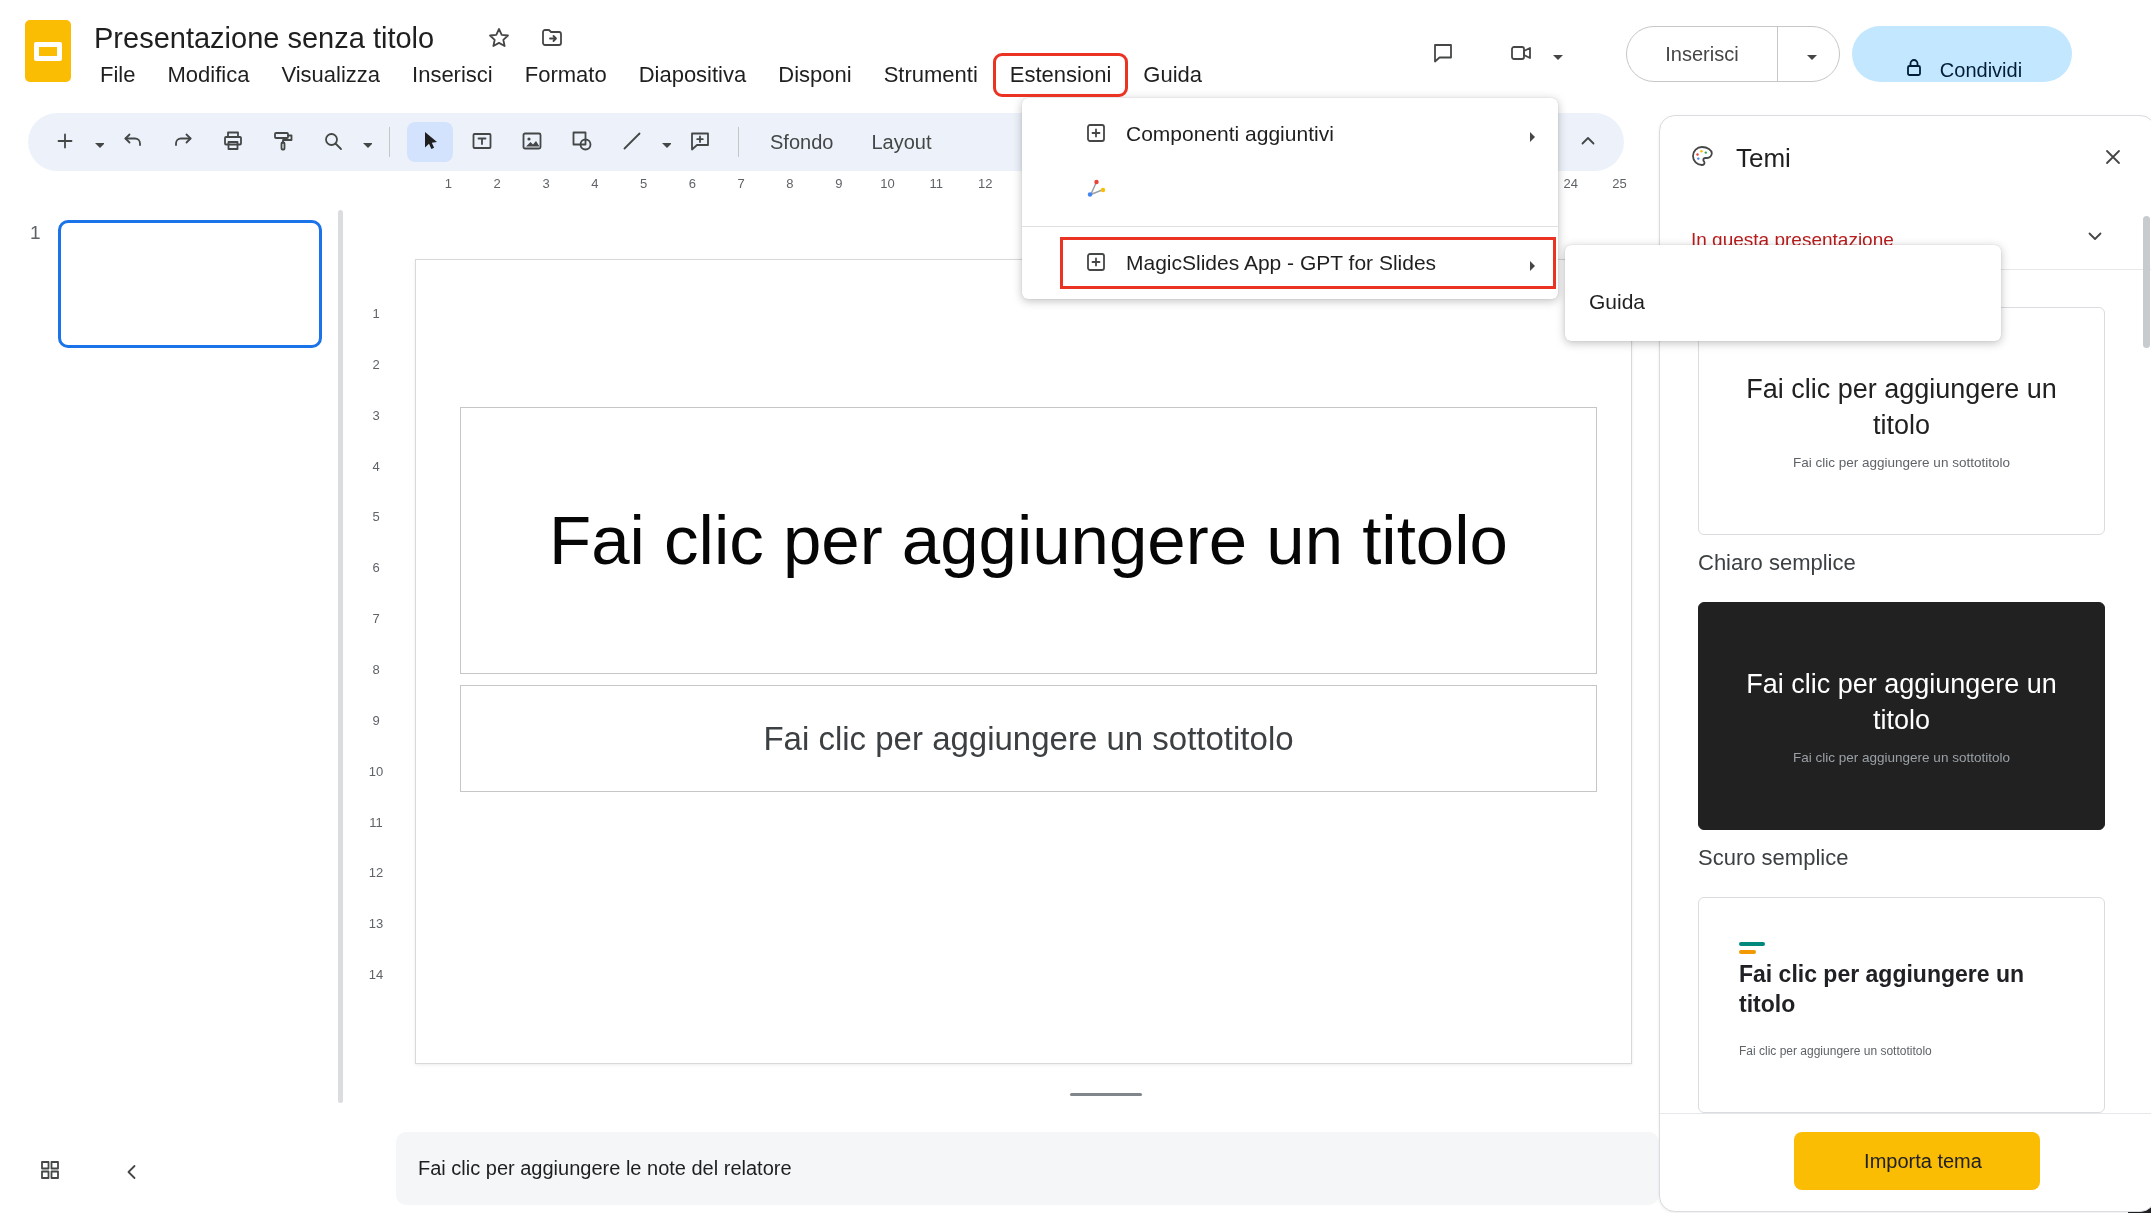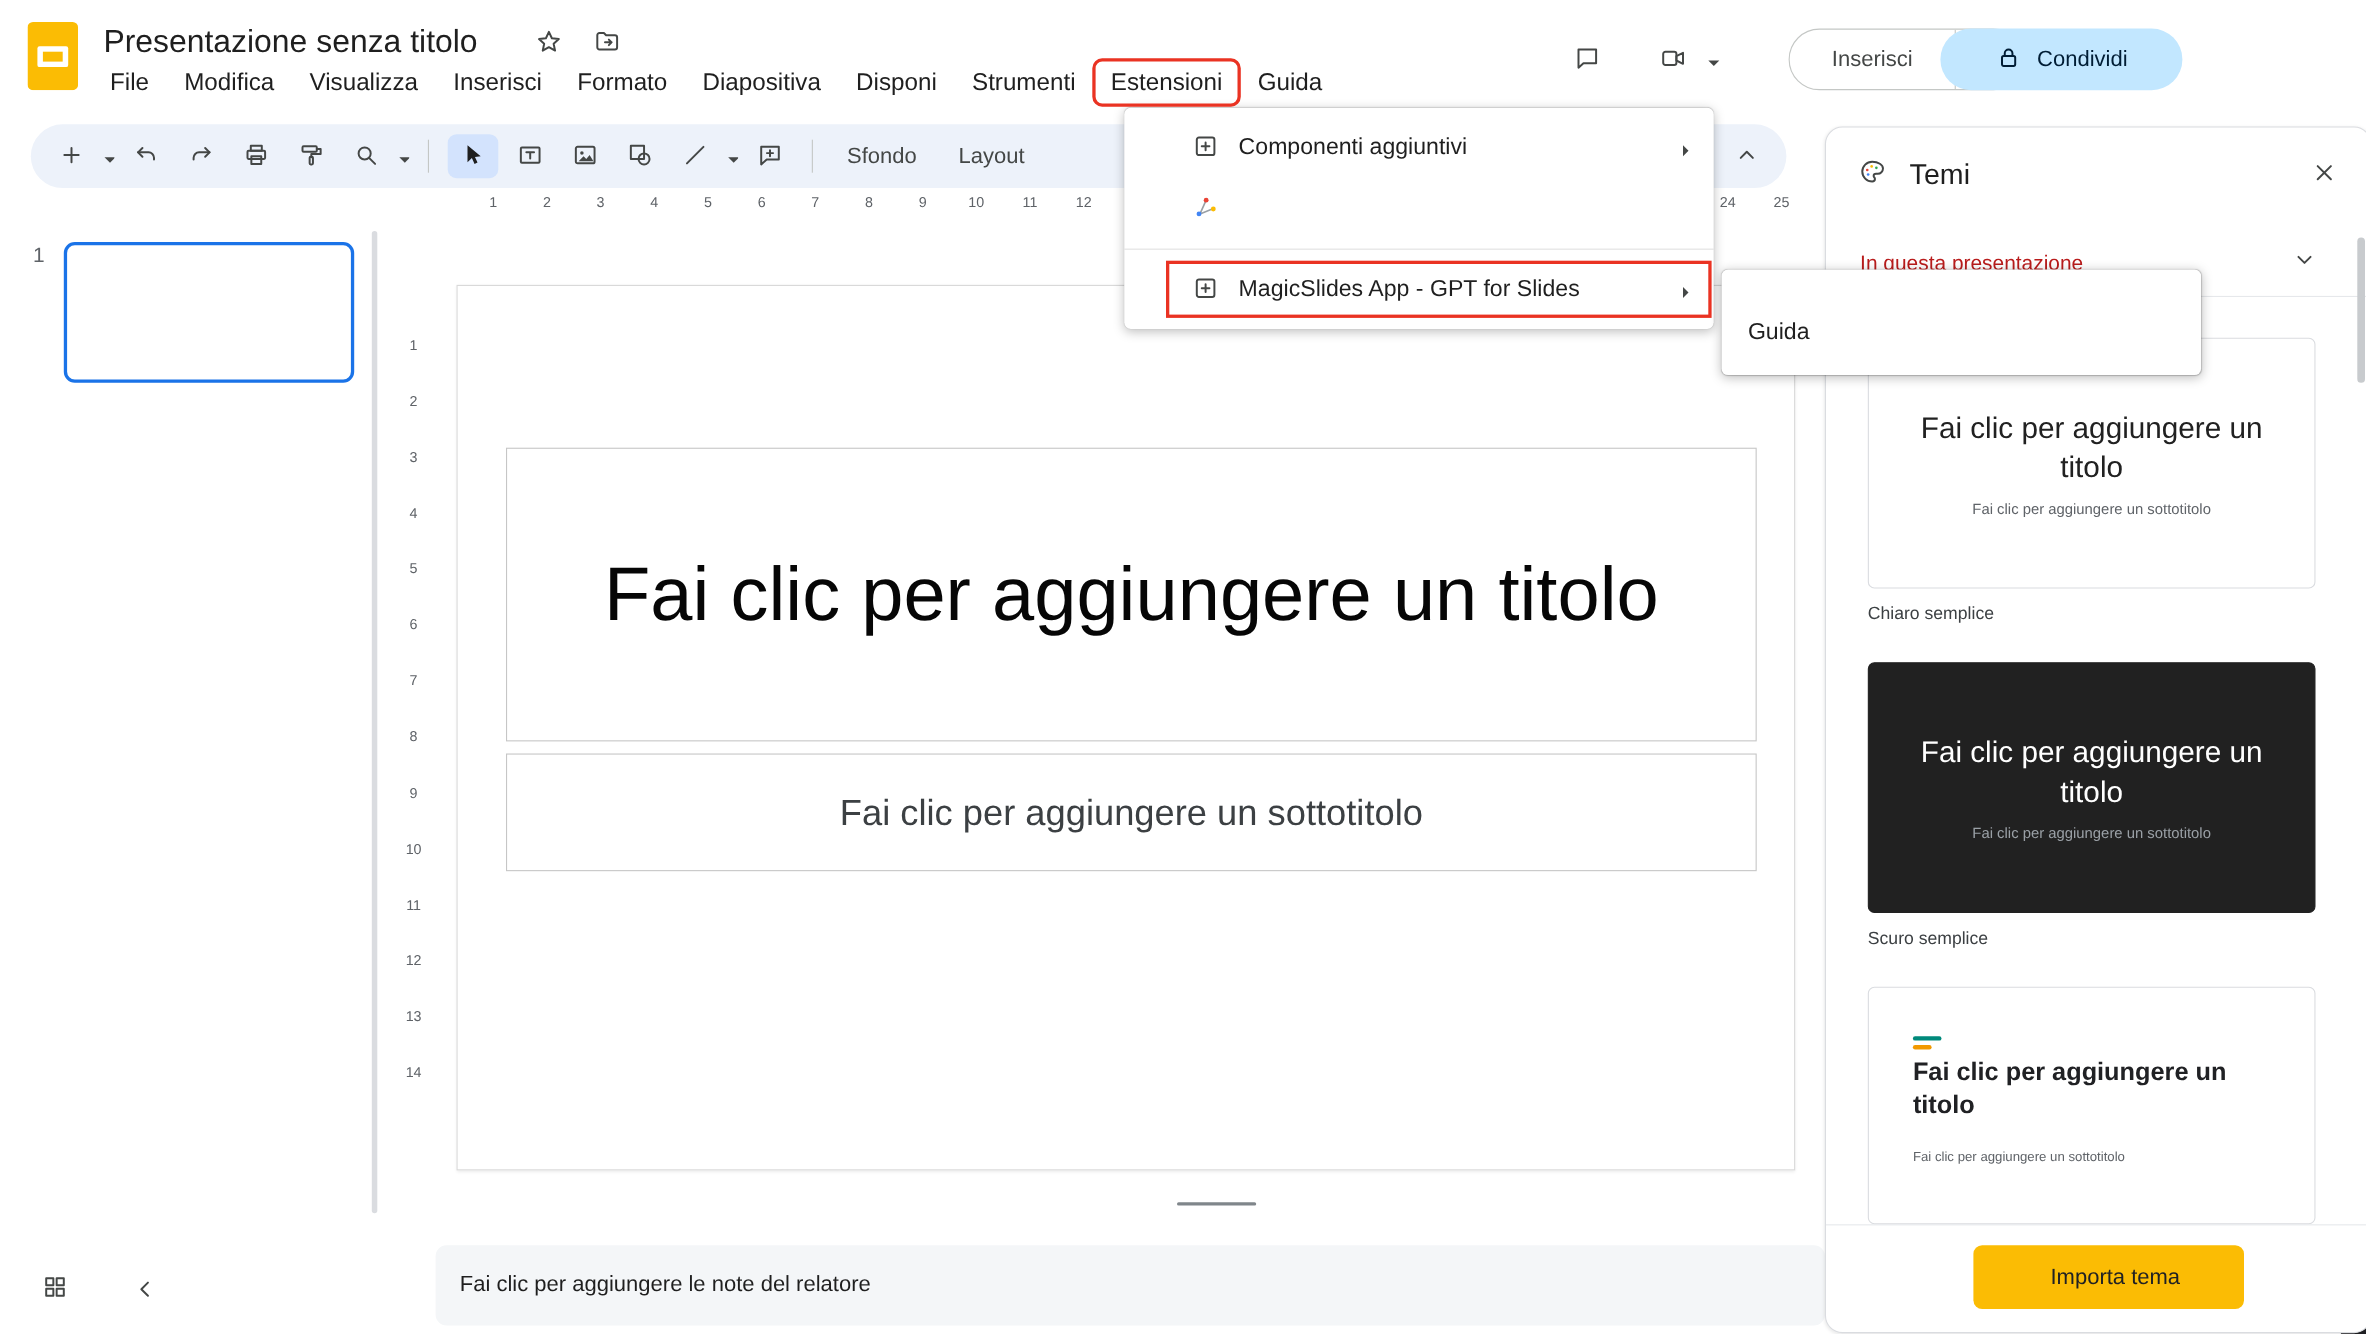--- a/index.html
+++ b/index.html
@@ -76,21 +76,21 @@
   .panel-title { font-size:26px; color:#1f1f1f; }
   .panel-section { font-size:19px; color:#b91c1c; }
   .panel-divider { background:#e6e8eb; height:1px; }
   .theme-card { border:1px solid #dadce0; border-radius:6px; background:#fff; overflow:hidden;
     display:flex; flex-direction:column; align-items:center; justify-content:center; text-align:center; }
   .theme-card.dark { background:var(--dark-theme-bg,#212121); border-color:var(--dark-theme-bg,#212121); }
   .tc-title { font-size:27px; line-height:1.3; color:#212121; width:86%; }
   .theme-card.dark .tc-title { color:#fff; }
   .tc-sub { font-size:13.5px; color:#5f6368; margin-top:12px; }
   .theme-card.dark .tc-sub { color:#9aa0a6; }
-  .theme-name { font-size:16px; color:#3c4043; }
+  .theme-name { font-size:22px; color:#3c4043; }
   .import-btn { background:var(--import-button-bg,#fbbc04); border-radius:8px; color:#202124;
     display:flex; align-items:center; justify-content:center; font-size:20px; font-weight:500;padding-left:12px; }
   .panel-scrollthumb { background:#c8cbce; border-radius:4px; }
   .accent-dash { position:absolute; border-radius:2px; }
 
   
   .menu {
     position:absolute; background:#fff; border-radius:6px; padding:8px 0; z-index:40;
     box-shadow:0 2px 10px rgba(0,0,0,.25), 0 0 1px rgba(0,0,0,.2);
   }
@@ -173,21 +173,21 @@
 
 <div class="abs present-group" style="left:1626px; top:26px;">
   <div class="present-main">Inserisci</div>
   <div class="present-caret">
     <svg class="i small">
         <path style="fill:#444746;stroke:none" d="M7 10l5 5 5-5z"></path>
       </svg>
   </div>
 </div>
 
-<div class="abs pill-btn share-btn" style="left:1764px; top:26px;">
+<div class="abs pill-btn share-btn" style="left:1852px; top:26px;align-items:flex-end;">
   <svg class="i">
       <rect x="6" y="10" width="12" height="9" rx="1.5" style="stroke:#001d35"></rect>
       <path d="M8.5 10V7.5a3.5 3.5 0 0 1 7 0V10" style="stroke:#001d35"></path>
     </svg>
   <span>Condividi</span>
 </div>
 
 <div class="abs toolbar" style="left:28px; top:113px; width:1596px; height:58px;">
   <div class="tb-icon">
       <svg class="i">

